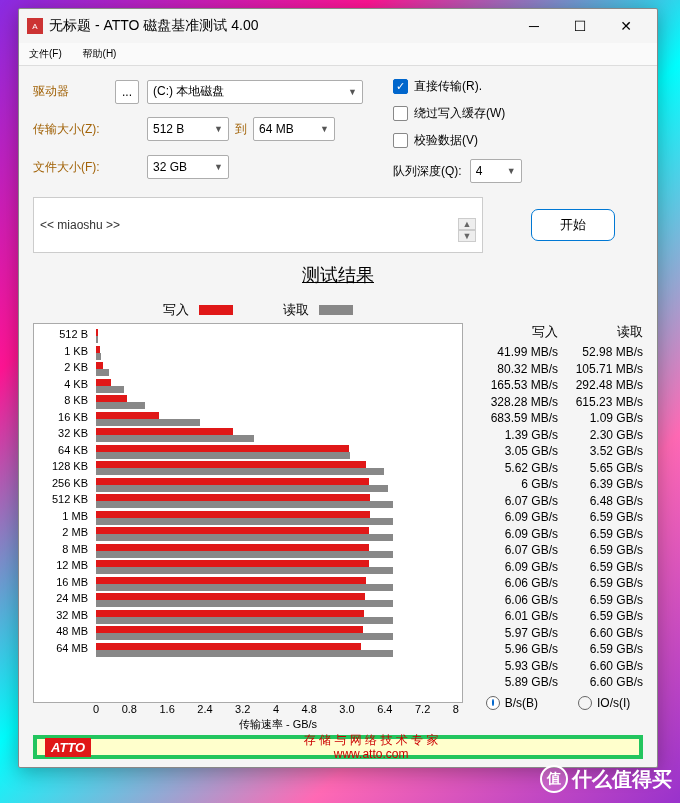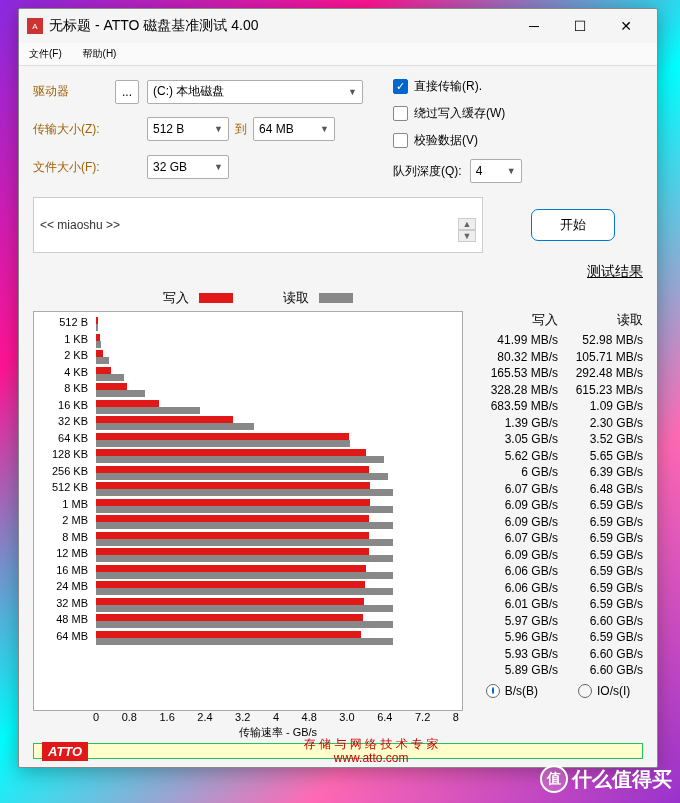--- a/index.html
+++ b/index.html
@@ -89,21 +89,21 @@
     height:56px;
     padding:20px 6px;
     display:flex;
     position:relative;
   }
   .scroll { width:18px; display:flex; flex-direction:column; justify-content:space-between;}
   .scrbtn { width:18px; height:18px; display:flex;align-items:center;justify-content:center;background:#eee;border:1px solid #ccc;font-size:9px;color:#666;}
   .startcol { width:140px; display:flex; align-items:center; justify-content:center;}
   .startbtn { border:1px solid #0078d4; background:#fff; padding:6px 28px; font-size:13px; border-radius:7px;}
   .results { flex:1; display:flex; flex-direction:column; margin-top:4px;}
-  .restitle { text-align:right; font-size:14px; margin-bottom:8px; text-decoration:underline;}
+  .restitle { text-align:center; font-size:18px; margin-bottom:14px; text-decoration:underline;}
   .legend { padding-left:130px; display:flex; gap:50px; font-size:13px; margin-bottom:4px;}
   .legitem { display:flex; align-items:center; gap:10px;}
   .swatch { width:34px; height:10px;}
   .chartrow { display:flex; gap:10px; flex:1; overflow:hidden;}
   .chartbox { width:430px; display:flex; flex-direction:column;}
   .plot { border:1px solid #aaa; background:#fff; flex:1; padding:4px 8px 0 60px; position:relative;}
   .barpair { height:16.5px; position:relative;}
   .ylab { position:absolute; left:-56px; top:0px; width:50px; text-align:right; font-size:11px;}
   .bar { position:absolute; height:7px; left:2px;}
   .bar.w { background:#e01818; top:1px;}
@@ -113,21 +113,21 @@
   .xlabel { text-align:center; margin-top:2px;}
   .datacol { flex:1; font-size:12px;}
   .dhead { display:flex; margin-bottom:4px;}
   .dhead div { flex:1; text-align:right; font-size:13px;}
   .drow { display:flex; height:16.5px;}
   .drow div { flex:1; text-align:right;}
   .radiorow { display:flex; gap:40px; justify-content:center; padding:4px 0 2px 0;}
   .radio { display:flex; align-items:center; gap:5px; font-size:12px;}
   .rb { width:14px; height:14px; border:1px solid #666; border-radius:50%; display:flex;align-items:center;justify-content:center;}
   .rb.sel::after { content:''; width:7px; height:7px; background:#0066cc; border-radius:50%;}
-  .footer { height:16px; border:1px solid #22c55e; background:#ffffcc; display:flex; align-items:center; padding:0 8px; gap:20px;}
+  .footer { height:24px; border:4px solid #22c55e; background:#ffffcc; display:flex; align-items:center; padding:0 8px; gap:20px;}
   .atto { background:#e01818; color:#fff; font-style:italic; font-weight:bold; padding:2px 6px; font-size:13px;}
   .foottext { flex:1; text-align:center; color:#cc0000; font-size:12px; line-height:1.2;}
   .watermark {
     position:absolute;
     right:8px; bottom:10px;
     color:#fff;
     font-size:20px;
     font-weight:bold;
     display:flex;
     align-items:center;

